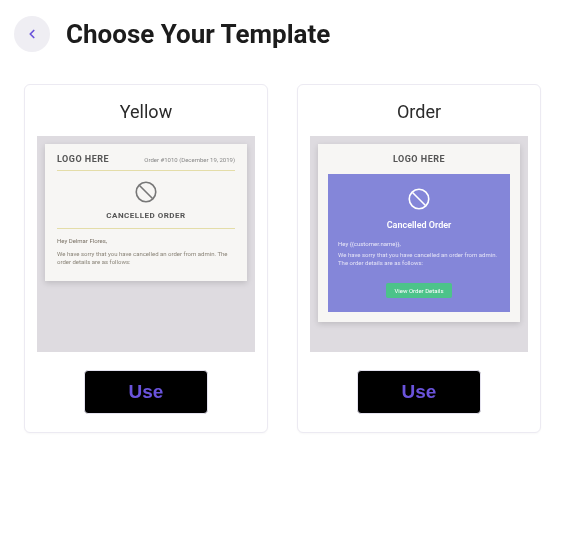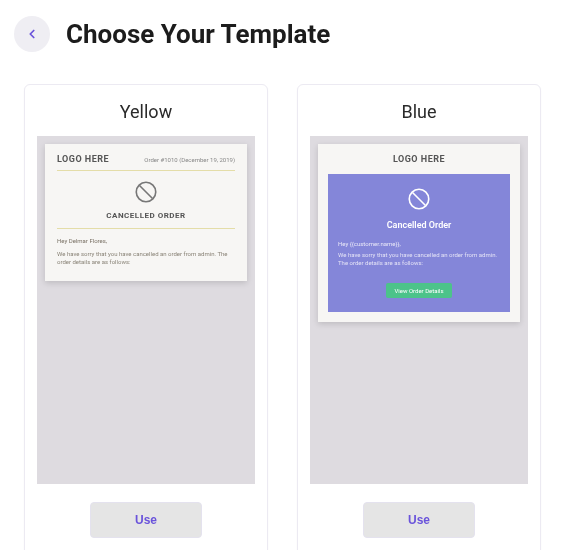--- a/index.html
+++ b/index.html
@@ -47,21 +47,21 @@
   }
   .card-title {
     text-align: center;
     font-size: 18px;
     font-weight: 400;
     color: #2b2b2b;
     margin-bottom: 14px;
   }
   .thumb {
     width: 100%;
-    height: 348px;
+    height: 216px;
     background: #dedbe0;
     position: relative;
     overflow: hidden;
   }
   
   .yt-card {
     position: absolute;
     top: 8px; left: 8px; right: 8px;
     background: #f7f6f4;
     box-shadow: 0 2px 6px rgba(0,0,0,0.15);
@@ -125,23 +125,23 @@
   }
   .use-wrap {
     text-align: center;
     margin-top: 18px;
   }
   .use-btn {
     display: inline-block;
     padding: 10px 44px;
     border: 1px solid #e4e2ee;
     border-radius: 4px;
-    background: #e5e5e5;
+    background: #000000;
     color: #6a53db;
-    font-size: 12px;
+    font-size: 19px;
     font-weight: 600;
     cursor: pointer;
   }
   .arrow {
     position: absolute;
     pointer-events: none;
   }
 </style>
 </head>
 <body>
@@ -186,21 +186,21 @@
       <defs>
         <marker id="ahead" markerWidth="8" markerHeight="8" refX="2" refY="4" orient="auto">
           <path d="M8,0 L0,4 L8,8 Z" fill="#e11"></path>
         </marker>
       </defs>
       <line x1="62" y1="13" x2="8" y2="13" stroke="#e11" stroke-width="2.5" marker-end="url(#ahead)"></line>
     </svg>
   </div>
 
   <div class="card">
-    <div class="card-title">Blue</div>
+    <div class="card-title">Order</div>
     <div class="thumb">
       <div class="bt-card">
         <div class="bt-logo">LOGO HERE</div>
         <div class="bt-panel">
           <div class="bt-icon">
             <svg width="26" height="26" viewBox="0 0 24 24" fill="none" stroke="#fff" stroke-width="1.5">
                 <circle cx="12" cy="12" r="9"></circle>
                 <line x1="6" y1="6" x2="18" y2="18"></line>
               </svg>
           </div>

